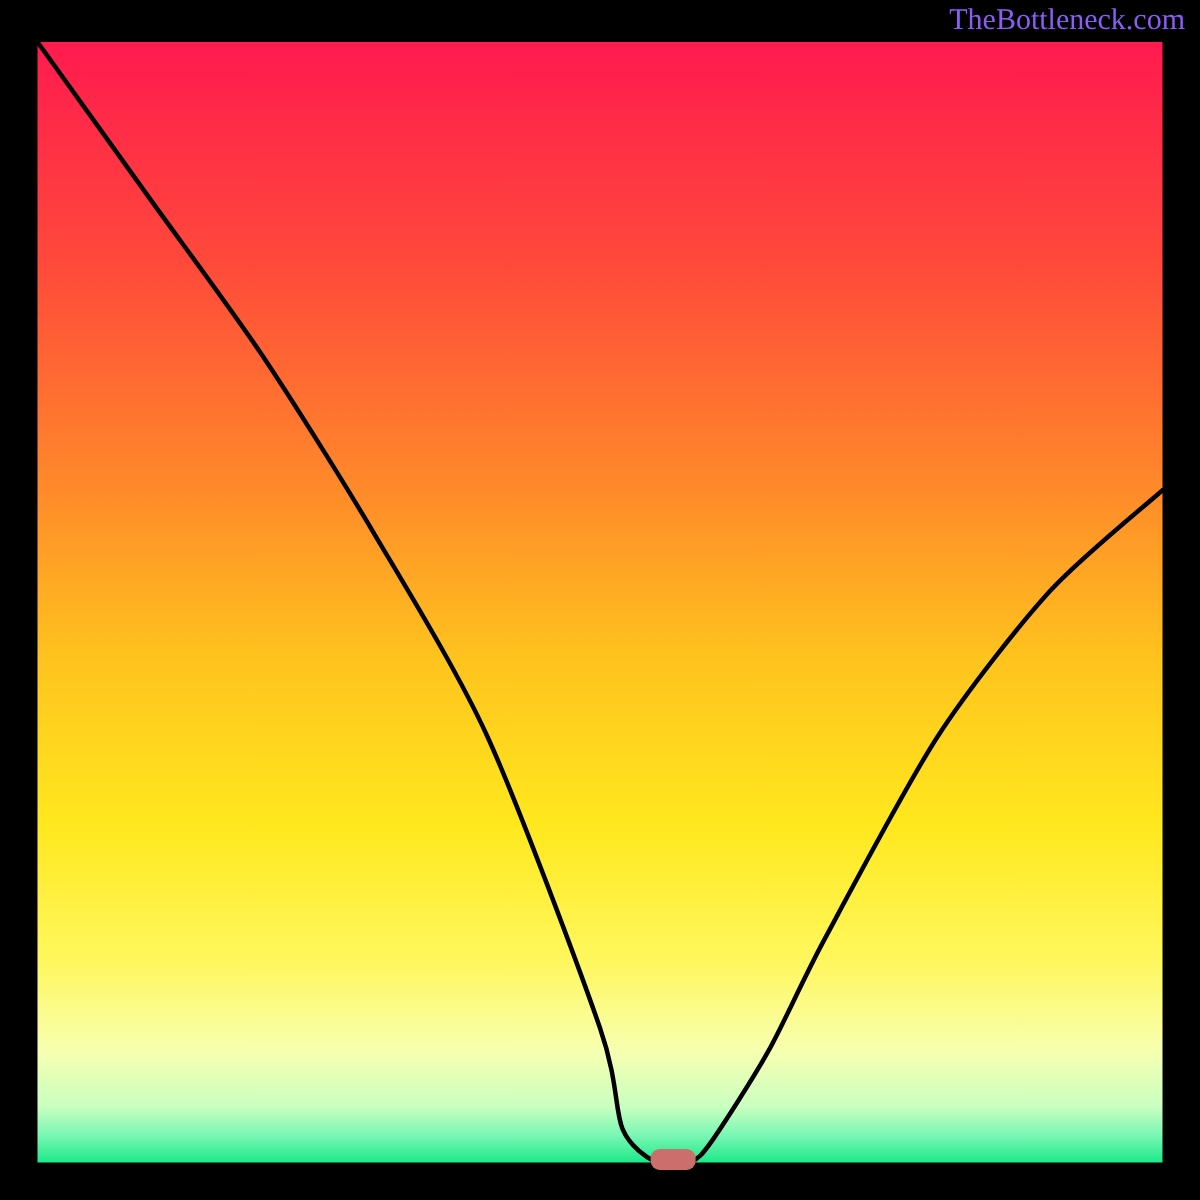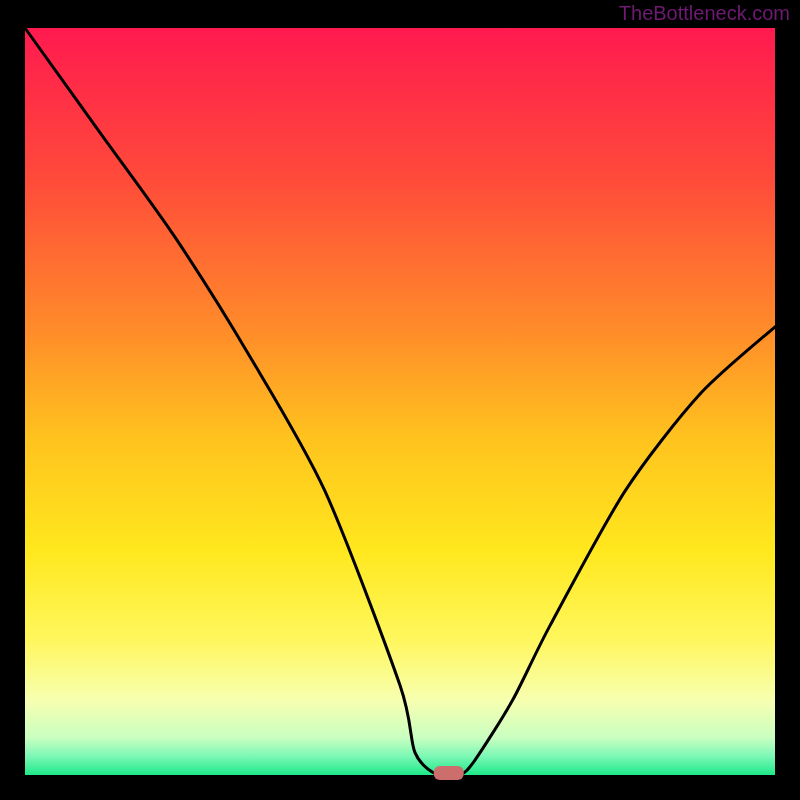--- a/index.html
+++ b/index.html
@@ -11,22 +11,22 @@
   .container {
     width: 800px;
     height: 800px;
     position: relative;
   }
   .attribution {
     position: absolute;
     top: 2px;
     right: 10px;
     font-size: 20px;
-    color: #701a75;
-    font-family: Liberation Sans, sans-serif;
+    color: #8b5cf6;
+    font-family: Liberation Serif, serif;
     z-index: 10;
   }
   svg {
     display: block;
   }
 </style>
 </head>
 <body>
 
 <div class="container">

